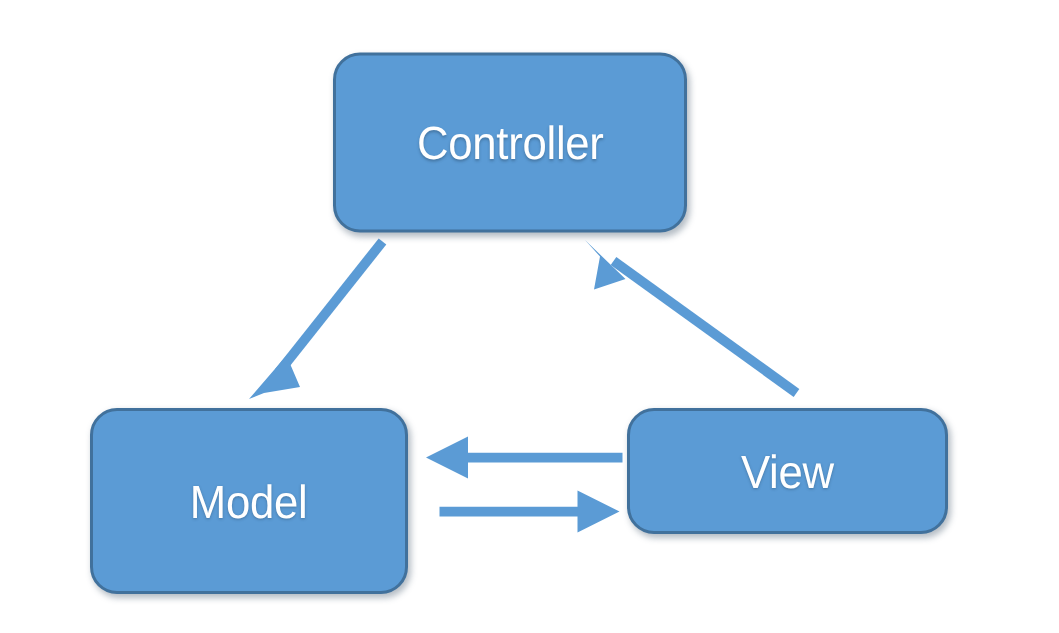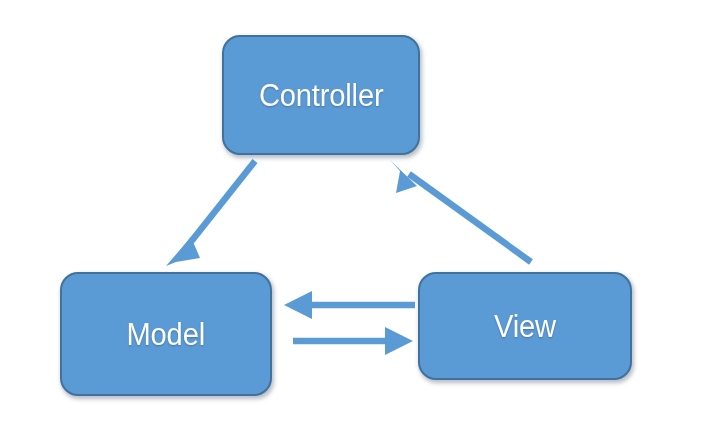--- a/index.html
+++ b/index.html
@@ -36,34 +36,34 @@
     letter-spacing: -0.2px;
     line-height: 1;
     text-shadow: 0 1px 2px rgba(40, 70, 100, 0.45);
     transform: scaleX(0.94);
     white-space: nowrap;
     user-select: none;
   }
   #node-controller {
     left: 222px;
     top: 35px;
-    width: 198px;
+    width: 236px;
     height: 120px;
   }
   #node-model {
     left: 60px;
     top: 272px;
     width: 212px;
     height: 124px;
   }
   #node-view {
     left: 418px;
     top: 272px;
     width: 214px;
-    height: 108px;
+    height: 84px;
   }
   #edges {
     position: absolute;
     left: 0;
     top: 0;
     width: 706px;
     height: 422px;
     pointer-events: none;
   }
   .edge-line {

